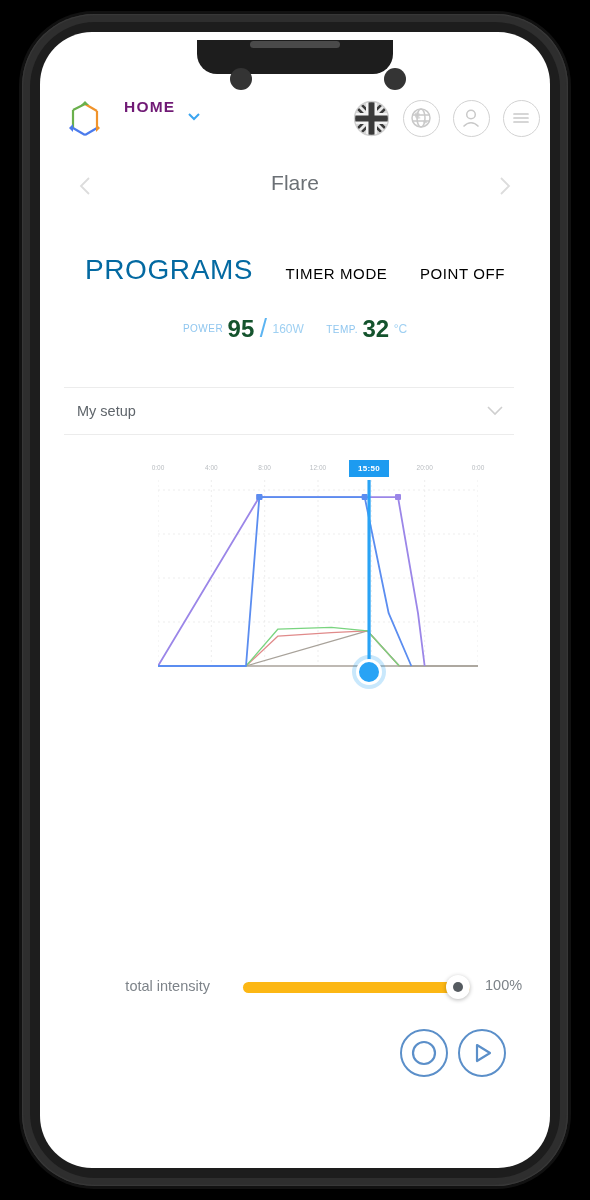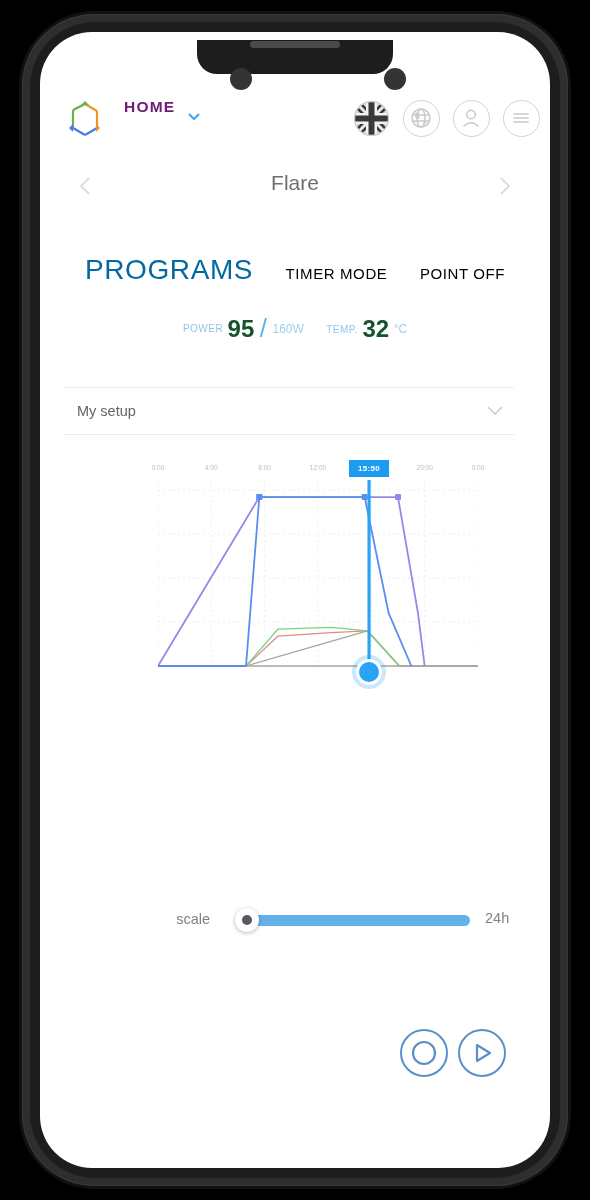--- a/index.html
+++ b/index.html
@@ -259,27 +259,27 @@
           <polyline points="0,186 87.99999999999999,186 101.33333333333333,17.04000000000002 206.66666666666669,17.04000000000002 230.66666666666666,133.2 253.33333333333331,186" fill="none" stroke="#5b8df0" stroke-width="1.8" stroke-linejoin="round"></polyline>
           <rect x="98.33333333333333" y="14.04000000000002" width="6" height="6" fill="#5b8df0" rx="1"></rect>
           <rect x="203.66666666666669" y="14.04000000000002" width="6" height="6" fill="#5b8df0" rx="1"></rect>
           <line x1="211.06666666666666" y1="-4" x2="211.06666666666666" y2="192" stroke="#29a3f5" stroke-width="3.2" stroke-linecap="round"></line>
         </svg>
       <div id="cursor-knob" style="left: 211.067px; top: 210px;"></div>
     <div id="badge" style="left: 211.067px;">15:50</div>
       </div>
 
 
-    <div class="slider-row" id="row-scale">
-      <span class="sl-label" style="left:0;width:110px;">scale</span>
-      <div class="sl-track" style="left:135px;width:235px;background:#64b2ec;"></div>
-      <div class="sl-knob" style="left:135px;"></div>
-      <span class="sl-val" style="left:385px;">24h</span>
-    </div>
-
+
+    <div class="slider-row" id="row-int">
+      <span class="sl-label" style="left:0;width:110px;">total intensity</span>
+      <div class="sl-track" style="left:143px;width:227px;background:#fcb714;"></div>
+      <div class="sl-knob" style="left:346px;"></div>
+      <span class="sl-val" style="left:385px;">100%</span>
+    </div>
 
     <div class="cbtn" id="btn-stop">
       <svg width="44" height="44" viewBox="0 0 44 44">
         <circle cx="22" cy="22" r="11" fill="none" stroke="#5b8fc9" stroke-width="2.2"></circle>
       </svg>
     </div>
     <div class="cbtn" id="btn-play">
       <svg width="44" height="44" viewBox="0 0 44 44">
         <path d="M17 14 L30 22 L17 30 Z" fill="none" stroke="#5b8fc9" stroke-width="2.2" stroke-linejoin="round"></path>
       </svg>

